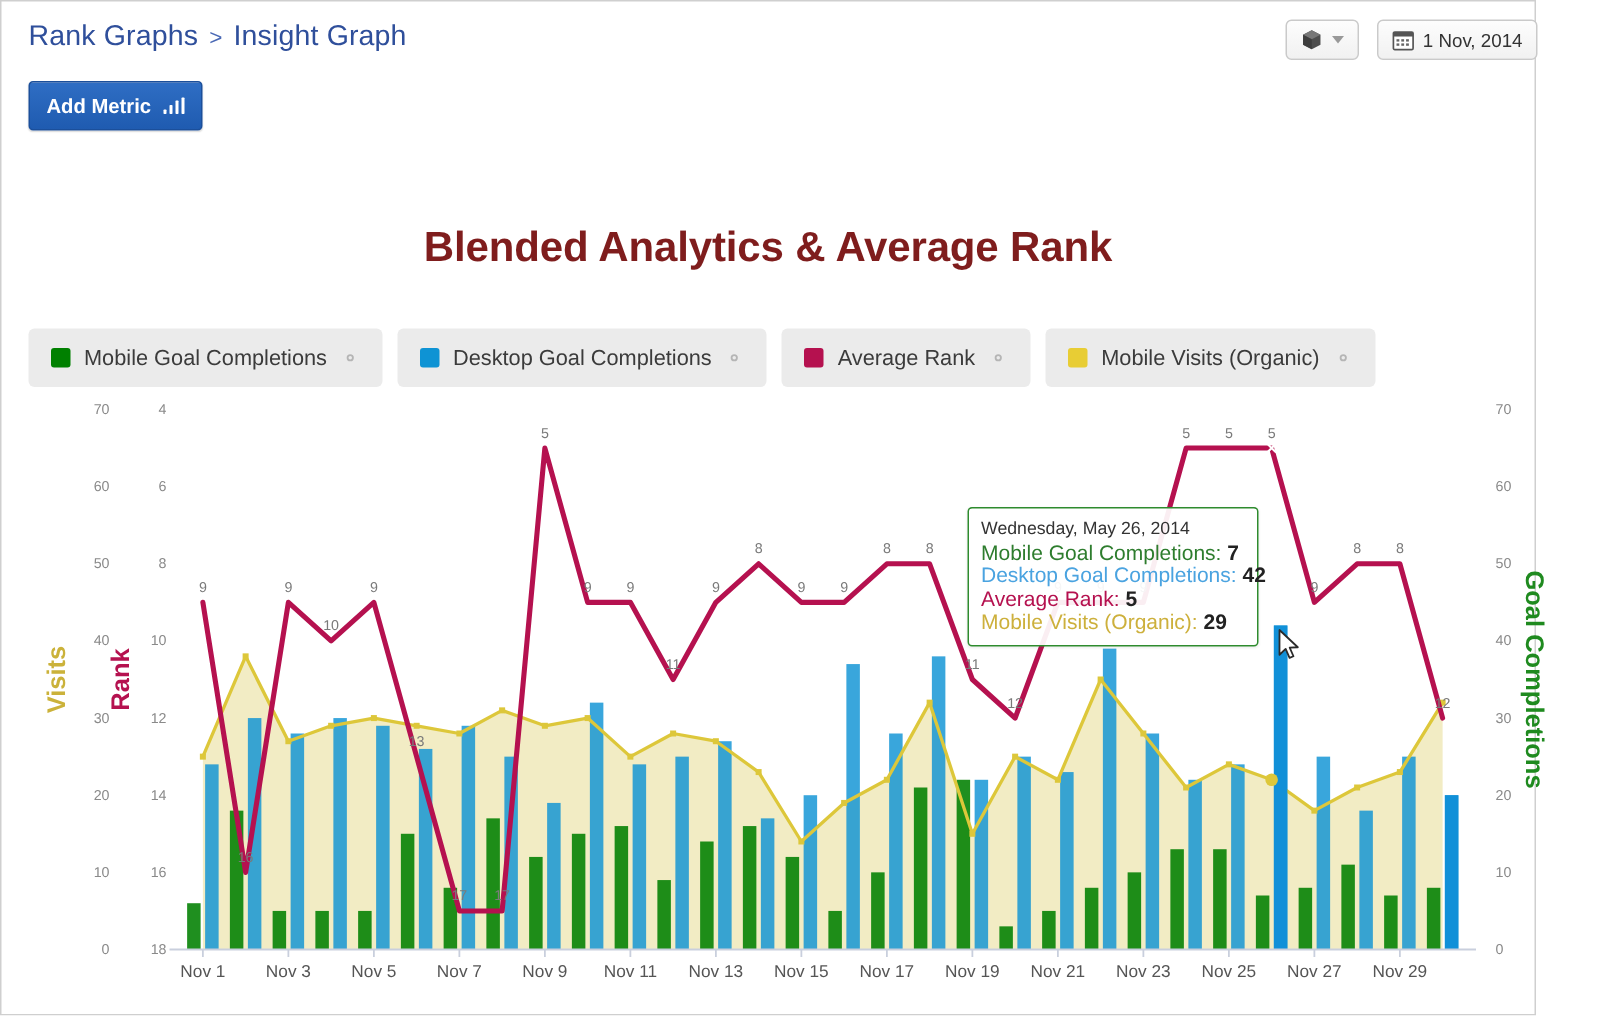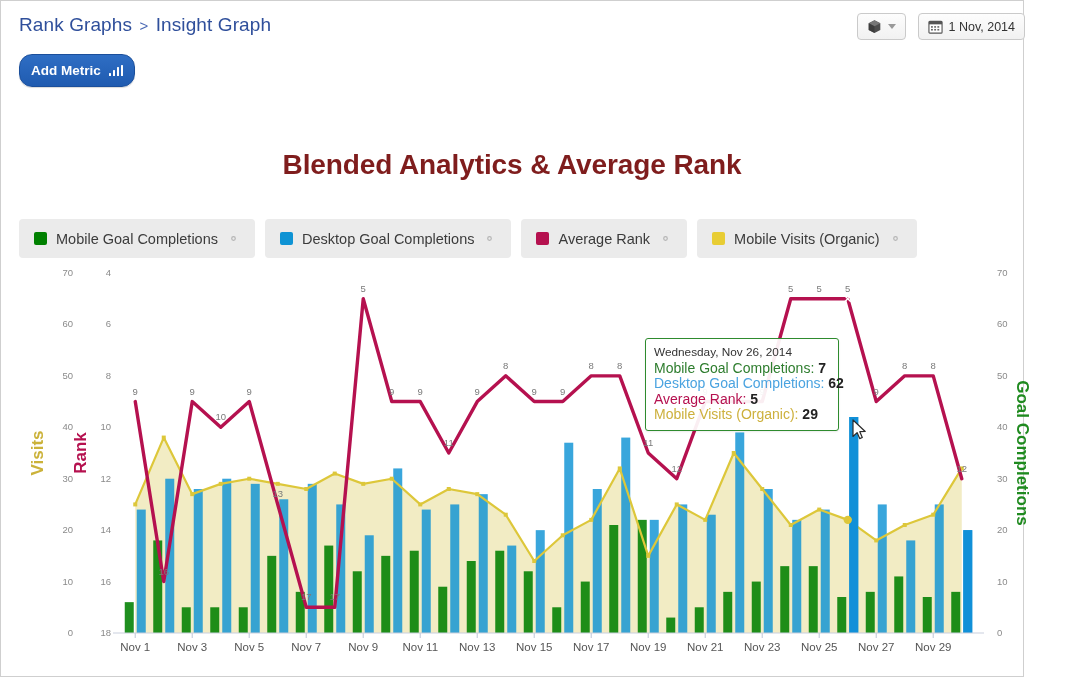--- a/index.html
+++ b/index.html
@@ -25,21 +25,21 @@
     position:absolute;left:18px;top:13px;
     font-size:19px;color:#2f4f9b;letter-spacing:.1px;
     white-space:nowrap;
   }
   .breadcrumb .sep{font-size:15px;color:#4a69b5;padding:0 2px;}
   .add-metric{
     position:absolute;left:18px;top:53px;
     display:flex;align-items:center;gap:8px;
     height:31px;padding:0 11px;
     background:linear-gradient(#2f6ec4,#1f5bb0);
-    border:1px solid #1b4f9b;border-radius:13px;
+    border:1px solid #1b4f9b;border-radius:3px;
     color:#fff;font-size:13.5px;font-weight:bold;
     box-shadow:0 1px 1px rgba(0,0,0,.15);
     cursor:pointer;white-space:nowrap;
   }
   .bars-icon{display:inline-flex;align-items:flex-end;gap:1.5px;height:11px;}
   .bars-icon i{display:block;width:2.5px;background:#fff;border-radius:.5px;}
   .bars-icon i:nth-child(1){height:3px}
   .bars-icon i:nth-child(2){height:6px}
   .bars-icon i:nth-child(3){height:9px}
   .bars-icon i:nth-child(4){height:11px}
@@ -367,26 +367,26 @@
         <text x="647.25" y="388" fill="#555" font-size="11.5" text-anchor="middle" font-family="&quot;Liberation Sans&quot;, sans-serif">Nov 19</text>
         <text x="704.25" y="388" fill="#555" font-size="11.5" text-anchor="middle" font-family="&quot;Liberation Sans&quot;, sans-serif">Nov 21</text>
         <text x="761.25" y="388" fill="#555" font-size="11.5" text-anchor="middle" font-family="&quot;Liberation Sans&quot;, sans-serif">Nov 23</text>
         <text x="818.25" y="388" fill="#555" font-size="11.5" text-anchor="middle" font-family="&quot;Liberation Sans&quot;, sans-serif">Nov 25</text>
         <text x="875.25" y="388" fill="#555" font-size="11.5" text-anchor="middle" font-family="&quot;Liberation Sans&quot;, sans-serif">Nov 27</text>
         <text x="932.25" y="388" fill="#555" font-size="11.5" text-anchor="middle" font-family="&quot;Liberation Sans&quot;, sans-serif">Nov 29</text>
       </svg>
   </div>
 
   <div class="tooltip">
-    <div class="tt-date">Wednesday, Nov 26, 2014</div>
+    <div class="tt-date">Wednesday, May 26, 2014</div>
     <div class="tt-row" style="color:#2e7d2e">
       <span>Mobile Goal Completions</span><span>: </span><b>7</b>
     </div>
     <div class="tt-row" style="color:#4aa3e0">
-      <span>Desktop Goal Completions</span><span>: </span><b>62</b>
+      <span>Desktop Goal Completions</span><span>: </span><b>42</b>
     </div>
     <div class="tt-row" style="color:#b5114f">
       <span>Average Rank</span><span>: </span><b>5</b>
     </div>
     <div class="tt-row" style="color:#cdb03c">
       <span>Mobile Visits (Organic)</span><span>: </span><b>29</b>
     </div>
   </div>
 
   <div class="cursor">

